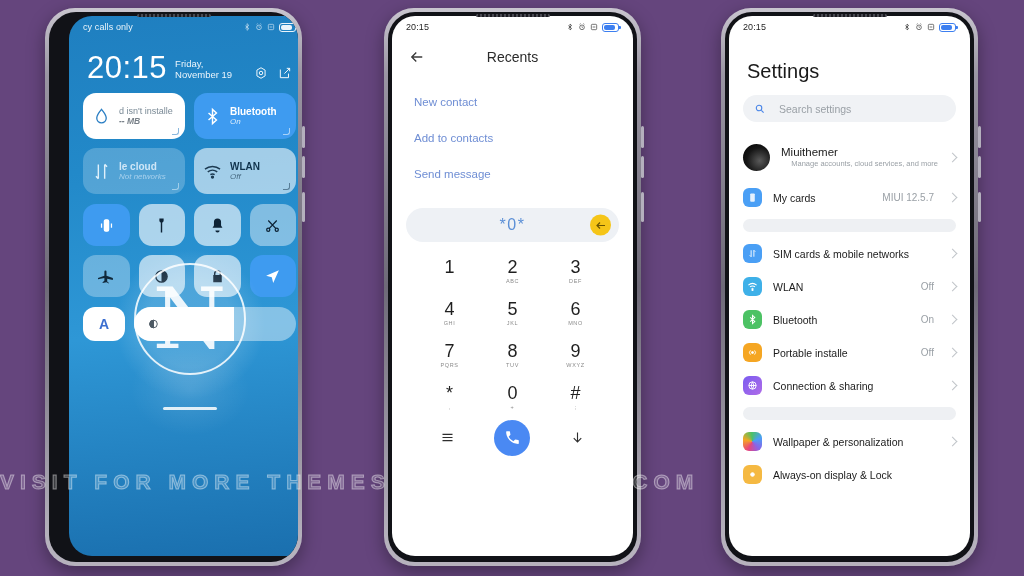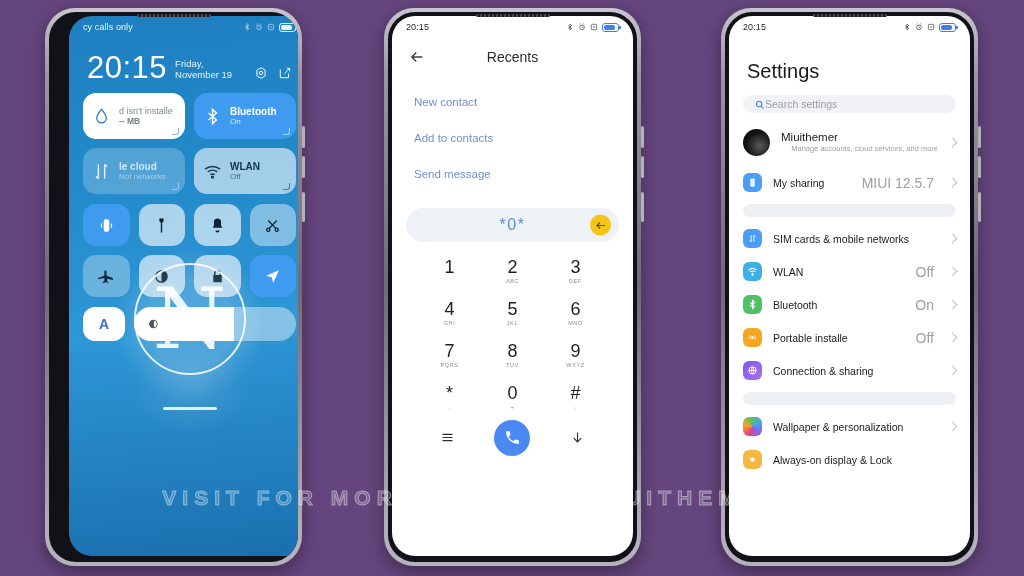--- a/index.html
+++ b/index.html
@@ -78,21 +78,21 @@
   .p1-clock-icons svg { width:14px; height:14px; }
 
   .tiles { padding: 10px 14px 0 14px; display:grid; grid-template-columns:1fr 1fr; gap:9px; }
   .tile {
     height: 46px; border-radius: 13px; position: relative;
     padding: 7px 9px; overflow: hidden; display:flex; align-items:center; gap:8px;
   }
   .tile .tico { width:19px; height:19px; flex:0 0 19px; }
   .tile .ttxt { display:flex; flex-direction:column; justify-content:center; min-width:0; }
   .tile .t1 { font-size: 10px; font-weight: 600; white-space:nowrap; overflow:hidden; }
-  .tile .t2 { font-size: 8px; opacity:.8; white-space:nowrap; overflow:hidden; }
+  .tile .t2 { font-size: 8px; opacity:.8; white-space:nowrap; overflow:hidden;font-style:italic; }
   .tile .corner {
     position:absolute; right:6px; bottom:4px; width:7px; height:7px;
     border-right:1.4px solid currentColor; border-bottom:1.4px solid currentColor;
     border-bottom-right-radius:3px; opacity:.55;
   }
   .tile-white { background:#ffffff; color:#2b7fc4; }
   .tile-white .t1 { color:#7a8a96; font-size:9px; font-weight:400; }
   .tile-white .t2 { color:#55606a; font-weight:700; font-size:8.5px; }
   .tile-blue { background:#3e9bf0; color:#fff; }
   .tile-dim { background: rgba(255,255,255,.22); color:#dff0fb; }
@@ -178,46 +178,46 @@
     width: 36px; height:36px; border-radius:50%; background:#4a89f3;
     display:flex; align-items:center; justify-content:center; color:#fff;
   }
   .call-btn svg { width:17px; height:17px; }
 
   
   #scr3 { background:#ffffff; color:#1b1b1b; }
   #scr3 .statusbar { color:#1f1f1f; }
   .p3-title { font-size: 20px; font-weight: 500; padding: 22px 18px 0 18px; color:#1a1a1a; }
   .p3-search {
-    margin: 12px 14px 6px 14px; height: 18px; border-radius: 14px; background:#f0f2f5;
-    display:flex; align-items:center; gap:0; padding: 0 11px;
+    margin: 12px 14px 12px 14px; height: 27px; border-radius: 14px; background:#f0f2f5;
+    display:flex; align-items:center; gap:14px; padding: 0 11px;
   }
   .p3-search svg { width:11px; height:11px; color:#4a86e8; flex:0 0 11px; }
   .p3-search span { font-size: 10.5px; color:#9aa0a6; }
   .p3-list { margin-top: 4px; }
   .srow { display:flex; align-items:center; gap: 11px; padding: 7px 14px; min-height: 33px; }
   .sicon {
     width: 19px; height: 19px; border-radius: 6px; flex:0 0 19px;
     display:flex; align-items:center; justify-content:center; color:#fff;
   }
   .sicon svg { width:11px; height:11px; }
   .sbody { flex:1; min-width:0; }
   .slabel { font-size: 10.5px; color:#1b1b1b; }
   .ssub { font-size: 7.5px; color:#9aa0a6; line-height:1.25; margin-top:1px;text-align:right; }
-  .sval { font-size: 14px; color:#9aa0a6; margin-right: 4px; white-space:nowrap; }
+  .sval { font-size: 10px; color:#9aa0a6; margin-right: 4px; white-space:nowrap; }
   .schev { width:7px; height:7px; border-right:1.3px solid #c0c4c9; border-top:1.3px solid #c0c4c9; transform:rotate(45deg); flex:0 0 7px; }
   .savatar {
     width: 27px; height: 27px; border-radius:50%; flex:0 0 27px;
     background: radial-gradient(circle at 62% 62%, #5a5a5a 0%, #161616 55%, #000 100%);
   }
   .sgap { height: 13px; margin: 5px 14px; border-radius: 7px; background:#eef0f3; }
 
   
   .watermark {
-    position:absolute; left:0; right:0; top: 486px; text-align:center;
+    position:absolute; left:0; right:0; top: 470px; 
     font-size: 21px; font-weight: 700; letter-spacing: 6px;
     color: rgba(255,255,255,.18);
     -webkit-text-stroke: 1px rgba(255,255,255,.42);
     pointer-events:none; z-index: 60; white-space:nowrap;
     font-family:"Liberation Sans", sans-serif;
   }
 </style>
 </head>
 <body style="background: rgb(101, 69, 125);">
 
@@ -545,21 +545,21 @@
             <span class="schev"></span>
           </div>
 
           <div class="srow">
             <div class="sicon" style="background:#4a9ff5">
               <svg viewBox="0 0 24 24" fill="none" stroke="currentColor" stroke-width="2">
                   <rect x="7" y="3" width="10" height="18" rx="2" fill="currentColor" stroke="none" opacity=".85"></rect>
                 </svg>
             </div>
             <div class="sbody">
-                <div class="slabel">My sharing</div>
+                <div class="slabel">My cards</div>
               </div>
             <span class="sval">MIUI 12.5.7</span>
             <span class="schev"></span>
           </div>
 
           <div class="sgap"></div>
 
           <div class="srow">
             <div class="sicon" style="background:#4a9ff5">
               <svg viewBox="0 0 24 24" fill="none" stroke="currentColor" stroke-width="2">

